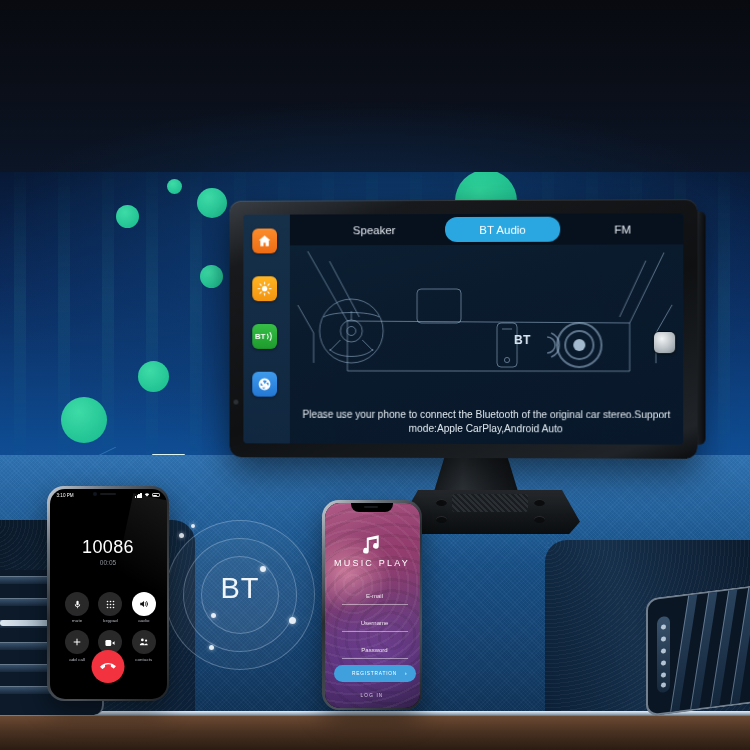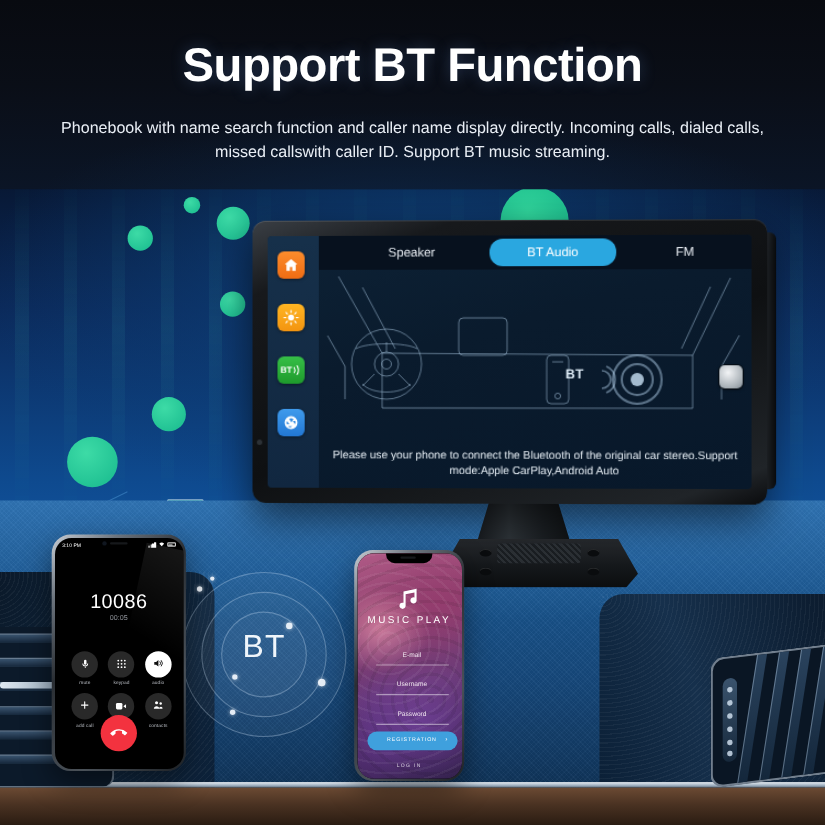--- a/index.html
+++ b/index.html
@@ -708,16 +708,14 @@
 
       <div class="m-reg">
         <span>REGISTRATION</span>
         <span class="arrow">›</span>
       </div>
       <div class="m-login">LOG IN</div>
     </div>
   </div>
 
   <div class="banner"></div>
-  <div class="title" style="z-index:7;">Support BT Function</div>
-  <div class="subtitle" style="z-index:7;">Phonebook with name search function and caller name display directly. Incoming calls, dialed calls, missed callswith caller ID. Support BT music streaming.</div>
 
 </div>
 
 </body></html>

